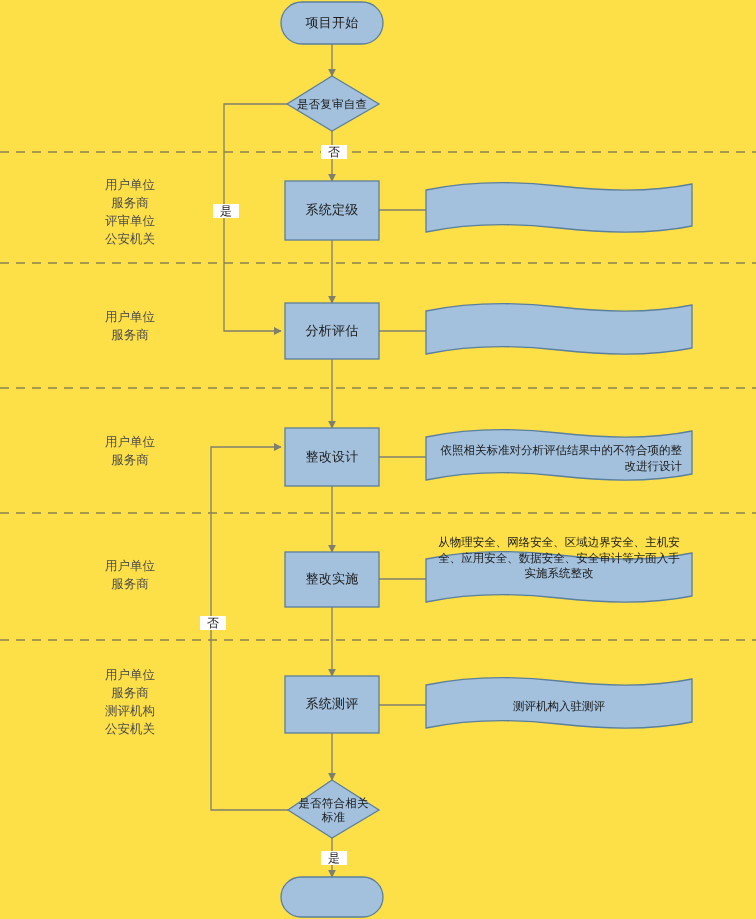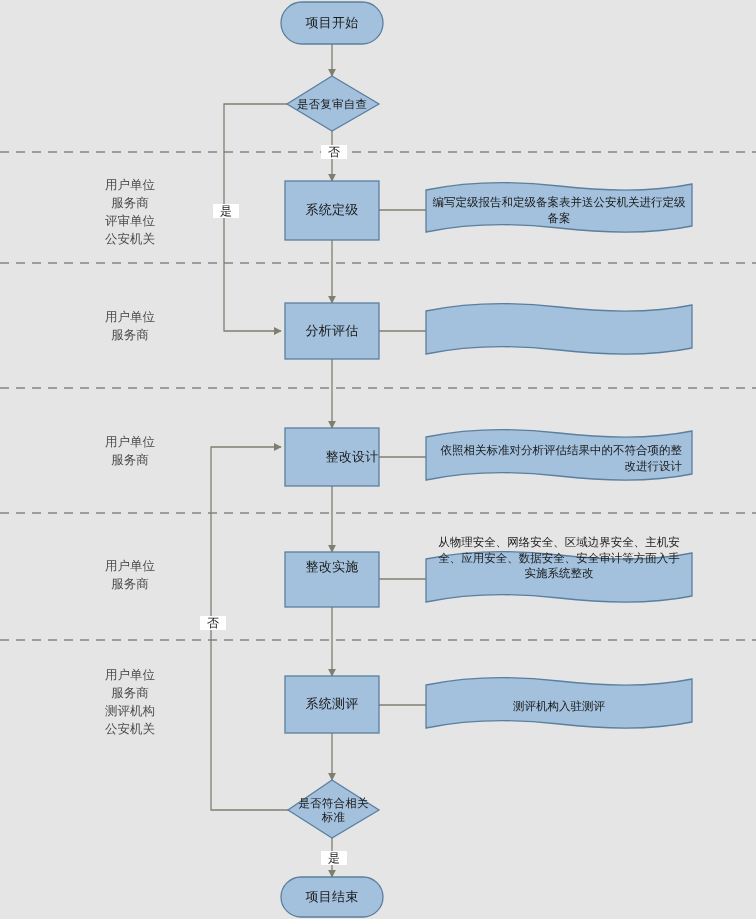--- a/index.html
+++ b/index.html
@@ -7,21 +7,21 @@
     padding: 0;
     background: #ffffff;
   }
   body {
     font-family: "DejaVu Sans", "Liberation Sans", sans-serif;
   }
   #canvas {
     position: relative;
     width: 756px;
     height: 919px;
-    background: #e5e5e5;
+    background: #fde047;
     overflow: hidden;
   }
   svg.layer {
     position: absolute;
     left: 0;
     top: 0;
     width: 756px;
     height: 919px;
   }
   
@@ -148,32 +148,30 @@
   </svg>
 
   <div class="node-label" style="left:281px; top:2px; width:102px; height:42px;">项目开始</div>
 
   <div class="node-label" style="left:272px; top:86px; width:120px; height:36px; font-size:11.5px;">是否复审自查</div>
 
   <div class="node-label" style="left:285px; top:181px; width:94px; height:59px;text-align:right;">系统定级</div>
 
   <div class="node-label" style="left:285px; top:303px; width:94px; height:56px;">分析评估</div>
 
-  <div class="node-label" style="left:285px; top:428px; width:94px; height:58px;margin-left:20px;">整改设计</div>
-
-  <div class="node-label" style="left:285px; top:540px; width:94px; height:55px;">整改实施</div>
+  <div class="node-label" style="left:285px; top:428px; width:94px; height:58px;">整改设计</div>
+
+  <div class="node-label" style="left:285px; top:552px; width:94px; height:55px;">整改实施</div>
 
   <div class="node-label" style="left:288px; top:790px; width:91px; height:40px; font-size:11.5px; white-space:pre-line;">是否符合相关
 标准</div>
 
   <div class="node-label" style="left:285px; top:676px; width:94px; height:57px;">系统测评</div>
 
-  <div class="node-label" style="left:281px; top:877px; width:102px; height:40px;">项目结束</div>
-
-  <div class="doc-label" style="left:426px; top:190px; width:266px; height:42px;">编写定级报告和定级备案表并送公安机关进行定级备案</div>
+
 
 
   <div class="doc-label" style="left:430px; top:437px; width:258px; height:43px;text-align:right;">依照相关标准对分析评估结果中的不符合项的整改进行设计</div>
 
   <div class="doc-label" style="left:430px; top:537px; width:258px; height:43px;">从物理安全、网络安全、区域边界安全、主机安全、应用安全、数据安全、安全审计等方面入手实施系统整改</div>
 
   <div class="doc-label" style="left:426px; top:685px; width:266px; height:43px;">测评机构入驻测评</div>
 
   <div class="lane-label" style="left:30px; top:176px; width:200px;">用户单位
 服务商

